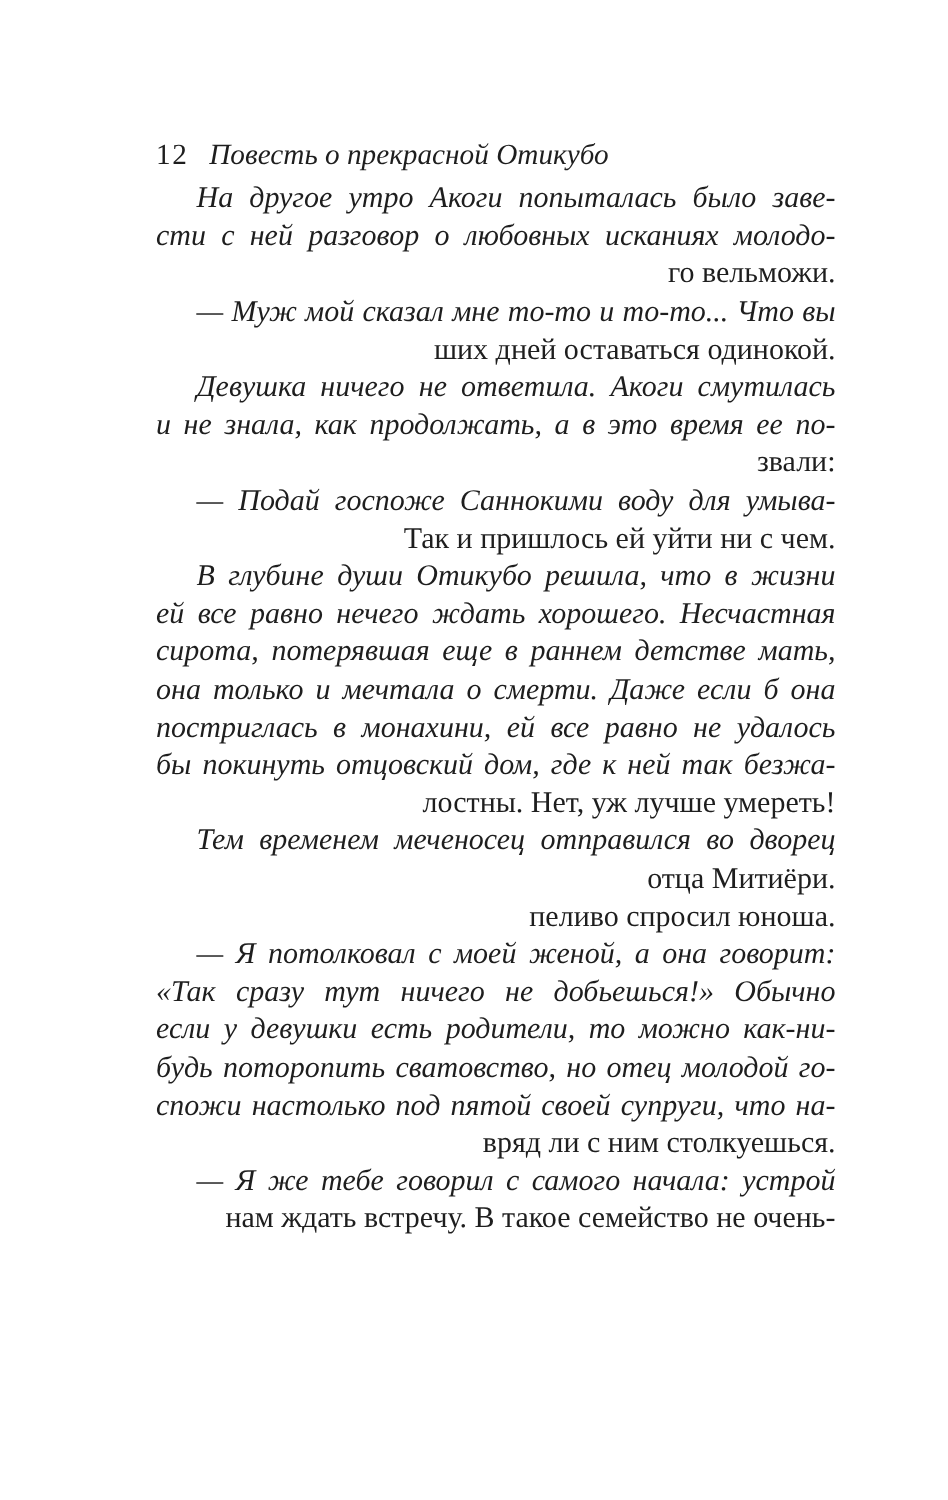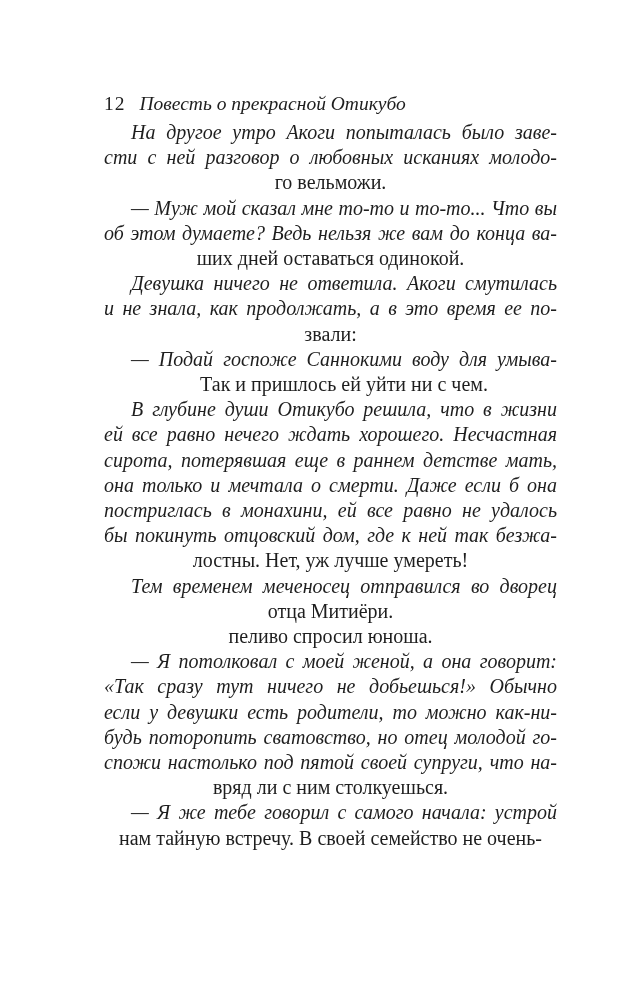--- a/index.html
+++ b/index.html
@@ -41,21 +41,21 @@
     top: 120px;
     width: 453px;
     font-size: 20px;
     line-height: 25.2px;
   }
   .para {
     margin: 0;
   }
   .line {
     white-space: nowrap;
-    text-align: center;
+    text-align: right;
   }
   .line.fill {
     text-align: justify;
     text-align-last: justify;
     font-style: italic;
   }
   .line.first {
     text-indent: 27px;
   }
 </style>
@@ -68,21 +68,20 @@
     <span class="title">Повесть о прекрасной Отикубо</span>
   </div>
   <div class="page-body">
       <div class="para">
         <div class="line first fill">На другое утро Акоги попыталась было заве-</div>
         <div class="line fill">сти с ней разговор о любовных исканиях молодо-</div>
         <div class="line">го вельможи.</div>
       </div>
       <div class="para">
         <div class="line first fill">— Муж мой сказал мне то-то и то-то... Что вы</div>
-        <div class="line fill">об этом думаете? Ведь нельзя же вам до конца ва-</div>
         <div class="line">ших дней оставаться одинокой.</div>
       </div>
       <div class="para">
         <div class="line first fill">Девушка ничего не ответила. Акоги смутилась</div>
         <div class="line fill">и не знала, как продолжать, а в это время ее по-</div>
         <div class="line">звали:</div>
       </div>
       <div class="para">
         <div class="line first fill">— Подай госпоже Саннокими воду для умыва-</div>
       </div>
@@ -108,16 +107,16 @@
       <div class="para">
         <div class="line first fill">— Я потолковал с моей женой, а она говорит:</div>
         <div class="line fill">«Так сразу тут ничего не добьешься!» Обычно</div>
         <div class="line fill">если у девушки есть родители, то можно как-ни-</div>
         <div class="line fill">будь поторопить сватовство, но отец молодой го-</div>
         <div class="line fill">спожи настолько под пятой своей супруги, что на-</div>
         <div class="line">вряд ли с ним столкуешься.</div>
       </div>
       <div class="para">
         <div class="line first fill">— Я же тебе говорил с самого начала: устрой</div>
-        <div class="line">нам тайную встречу. В своей семейство не очень-</div>
+        <div class="line">нам ждать встречу. В такое семейство не очень-</div>
       </div>
     </div>
 </div>
 
 </body></html>

